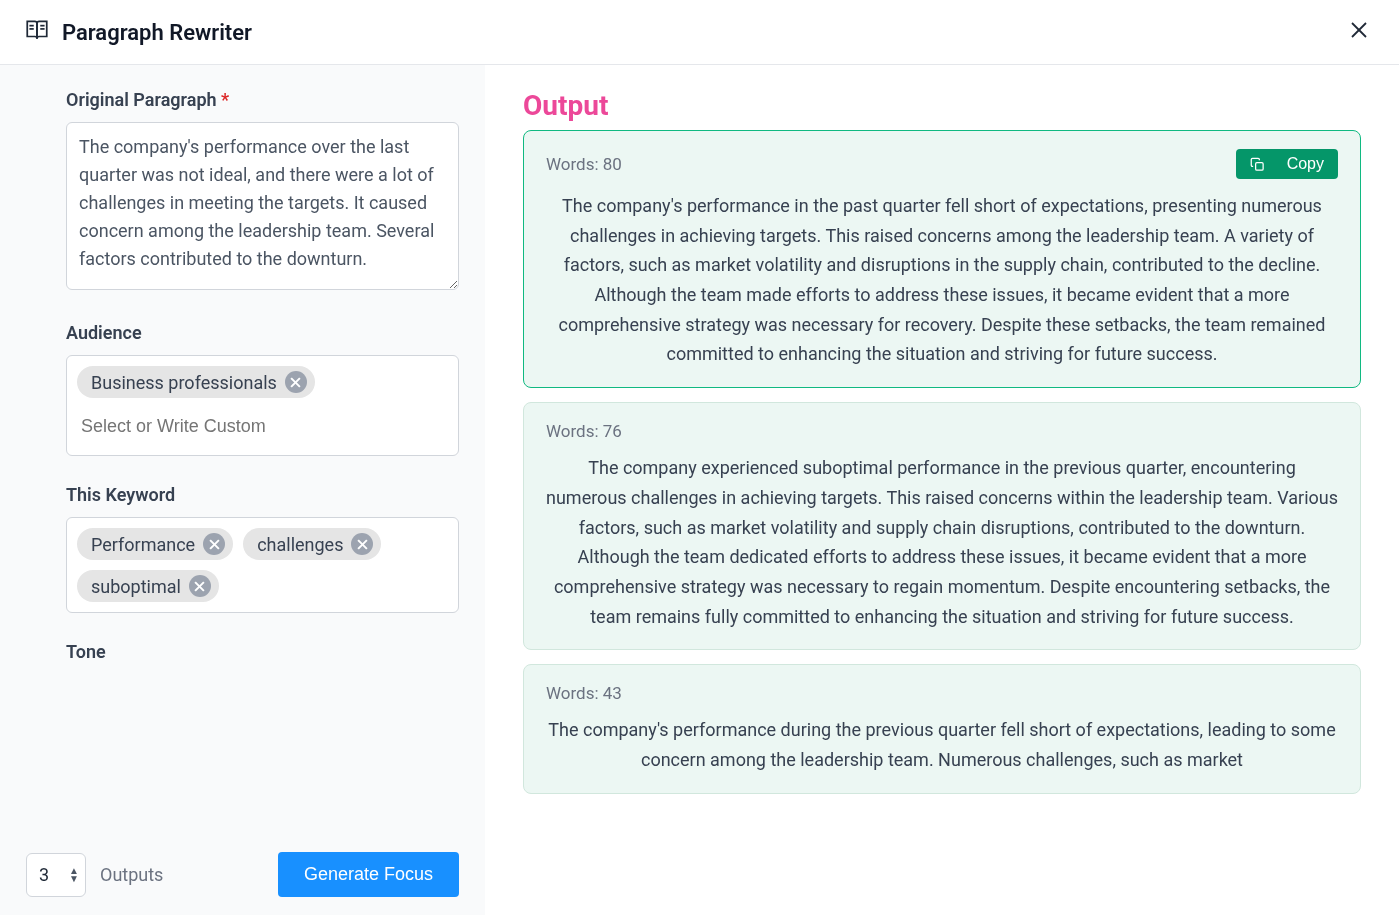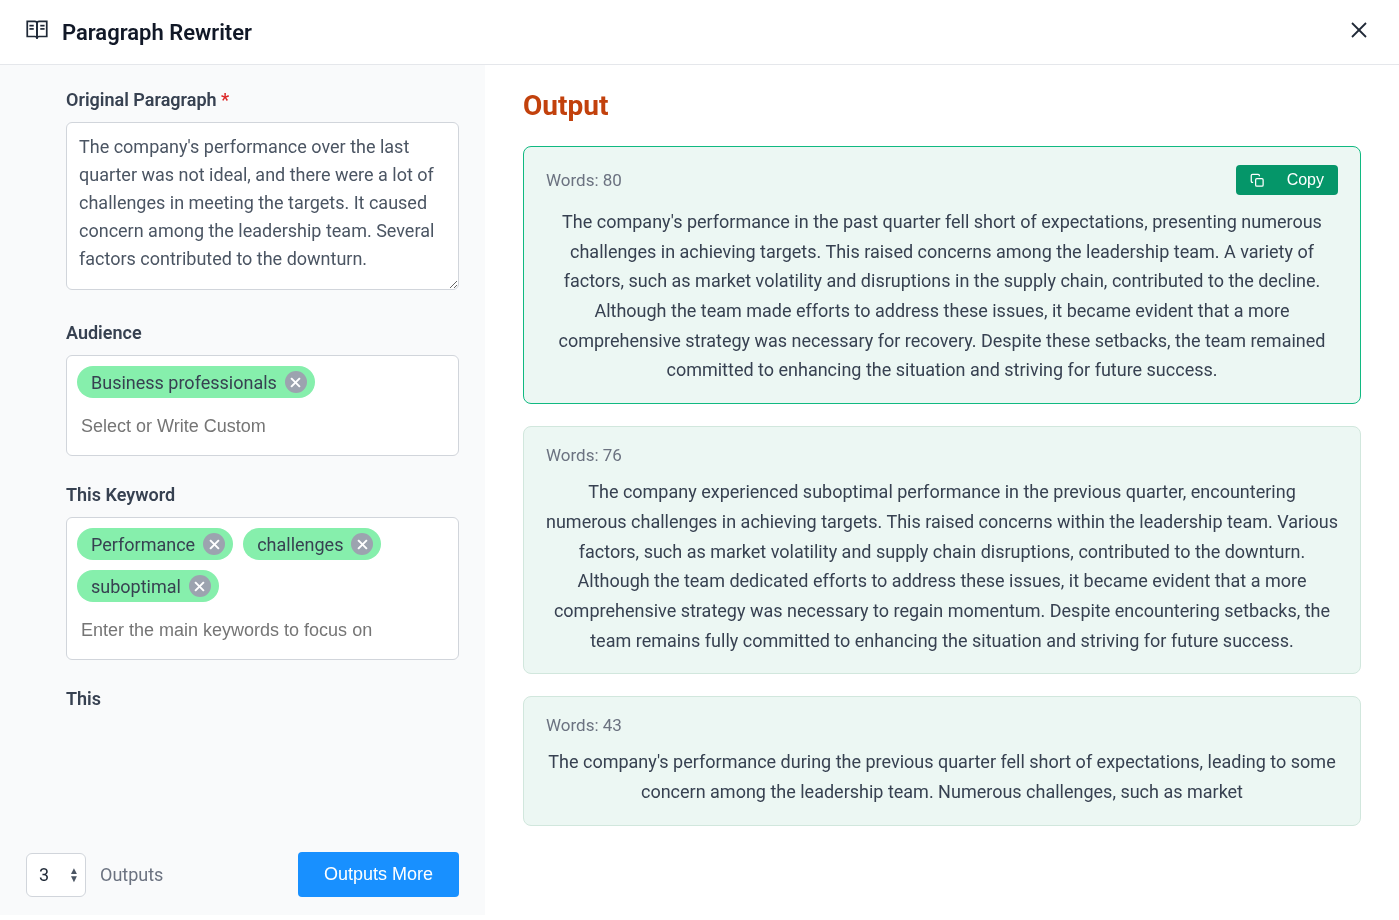--- a/index.html
+++ b/index.html
@@ -12,33 +12,33 @@
     .sidebar { width: 485px; background: #f9fafb; display: flex; flex-direction: column; position: relative; }
     .sidebar-scroll { flex: 1; overflow-y: auto; padding: 24px 26px 0 26px; scrollbar-width: auto; }
     .sidebar-scroll::-webkit-scrollbar { width: 16px; }
     .sidebar-scroll::-webkit-scrollbar-track { background: #f1f1f1; }
     .sidebar-scroll::-webkit-scrollbar-thumb { background: #c1c1c1; }
     .field-label { font-size: 18px; font-weight: 600; color: #374151; margin-bottom: 12px; display: block; }
     .required { color: #dc2626; }
     .textarea { width: 100%; border: 1px solid #d1d5db; border-radius: 6px; padding: 10px 12px; font-size: 18px; color: #4b5563; min-height: 168px; resize: vertical; background: #fff; font-family: inherit; line-height: 1.55; }
     .field-group { margin-bottom: 28px; padding-left: 40px; }
     .tag-box { border: 1px solid #d1d5db; border-radius: 6px; padding: 10px; display: flex; flex-wrap: wrap; gap: 10px; background: #fff; }
-    .tag { display: inline-flex; align-items: center; background: #86efac; border-radius: 18px; padding: 5px 8px 5px 14px; font-size: 18px; color: #374151; gap: 8px; }
+    .tag { display: inline-flex; align-items: center; background: #e5e5e5; border-radius: 18px; padding: 5px 8px 5px 14px; font-size: 18px; color: #374151; gap: 8px; }
     .tag-remove { width: 22px; height: 22px; background: #9ca3af; border-radius: 50%; display: inline-flex; align-items: center; justify-content: center; cursor: pointer; }
     .tag-input { border: none; outline: none; font-size: 18px; color: #6b7280; padding: 8px 4px; width: 100%; background: transparent; }
     .sidebar-footer { display: flex; align-items: center; justify-content: space-between; padding: 18px 26px; background: #f9fafb; }
     .footer-left { display: flex; align-items: center; gap: 14px; }
     .num-input { width: 60px; height: 44px; border: 1px solid #d1d5db; border-radius: 6px; display: flex; align-items: center; justify-content: space-between; padding: 0 6px 0 12px; background: #fff; font-size: 18px; }
     .stepper-arrows { display: flex; flex-direction: column; gap: 0px; }
     .stepper-arrow { cursor: pointer; line-height: 8px; font-size: 10px; color: #4b5563; }
     .outputs-label { font-size: 18px; color: #6b7280; }
     .generate-btn { background: #1890ff; color: #fff; border: none; border-radius: 4px; padding: 12px 26px; font-size: 18px; font-weight: 500; cursor: pointer; }
     .output-panel { flex: 1; padding: 24px 38px; overflow-y: auto; }
-    .output-title { font-size: 28px; font-weight: 700; margin-bottom: 24px; color: #c2410c; }
-    .output-card { background: #ecf7f3; border: 1px solid #d1e7dd; border-radius: 8px; padding: 18px 22px; margin-bottom: 22px; position: relative; }
+    .output-title { font-size: 28px; font-weight: 700; margin-bottom: 8px; color: #ec4899; }
+    .output-card { background: #ecf7f3; border: 1px solid #d1e7dd; border-radius: 8px; padding: 18px 22px; margin-bottom: 14px; position: relative; }
     .output-card.selected { border: 1px solid #10b981; }
     .card-header { display: flex; align-items: center; justify-content: space-between; margin-bottom: 12px; }
     .word-count { font-size: 17px; color: #6b7280; }
     .copy-btn { background: #059669; color: #fff; border: none; border-radius: 4px; padding: 6px 14px; font-size: 16px; display: inline-flex; align-items: center; gap: 22px; cursor: pointer; }
     .card-text { font-size: 18px; color: #374151; line-height: 1.65; text-align: center; }
   </style>
 </head>
 <body>
 
 <div class="header">
@@ -113,42 +113,41 @@
             </span>
             <span class="tag">
               <span>suboptimal</span>
               <span class="tag-remove">
                 <svg width="11" height="11" viewBox="0 0 10 10">
                   <line x1="1" y1="1" x2="9" y2="9" stroke="#fff" stroke-width="1.8"></line>
                   <line x1="9" y1="1" x2="1" y2="9" stroke="#fff" stroke-width="1.8"></line>
                 </svg>
               </span>
             </span>
-            <input class="tag-input" placeholder="Enter the main keywords to focus on" style="">
           </div>
       </div>
 
       <div class="field-group">
-        <label class="field-label">This</label>
+        <label class="field-label">Tone</label>
       </div>
 
     </div>
 
     <div class="sidebar-footer">
       <div class="footer-left">
         <div class="num-input">
           <span>3</span>
           <span class="stepper-arrows">
             <span class="stepper-arrow">▲</span>
             <span class="stepper-arrow">▼</span>
           </span>
         </div>
         <span class="outputs-label">Outputs</span>
       </div>
-      <button class="generate-btn">Outputs More</button>
+      <button class="generate-btn">Generate Focus</button>
     </div>
   </div>
 
   <div class="output-panel">
     <h2 class="output-title">Output</h2>
     <div id="output-list">
         <div class="output-card selected">
           <div class="card-header">
             <span class="word-count">Words: 80</span>
             <button class="copy-btn">

